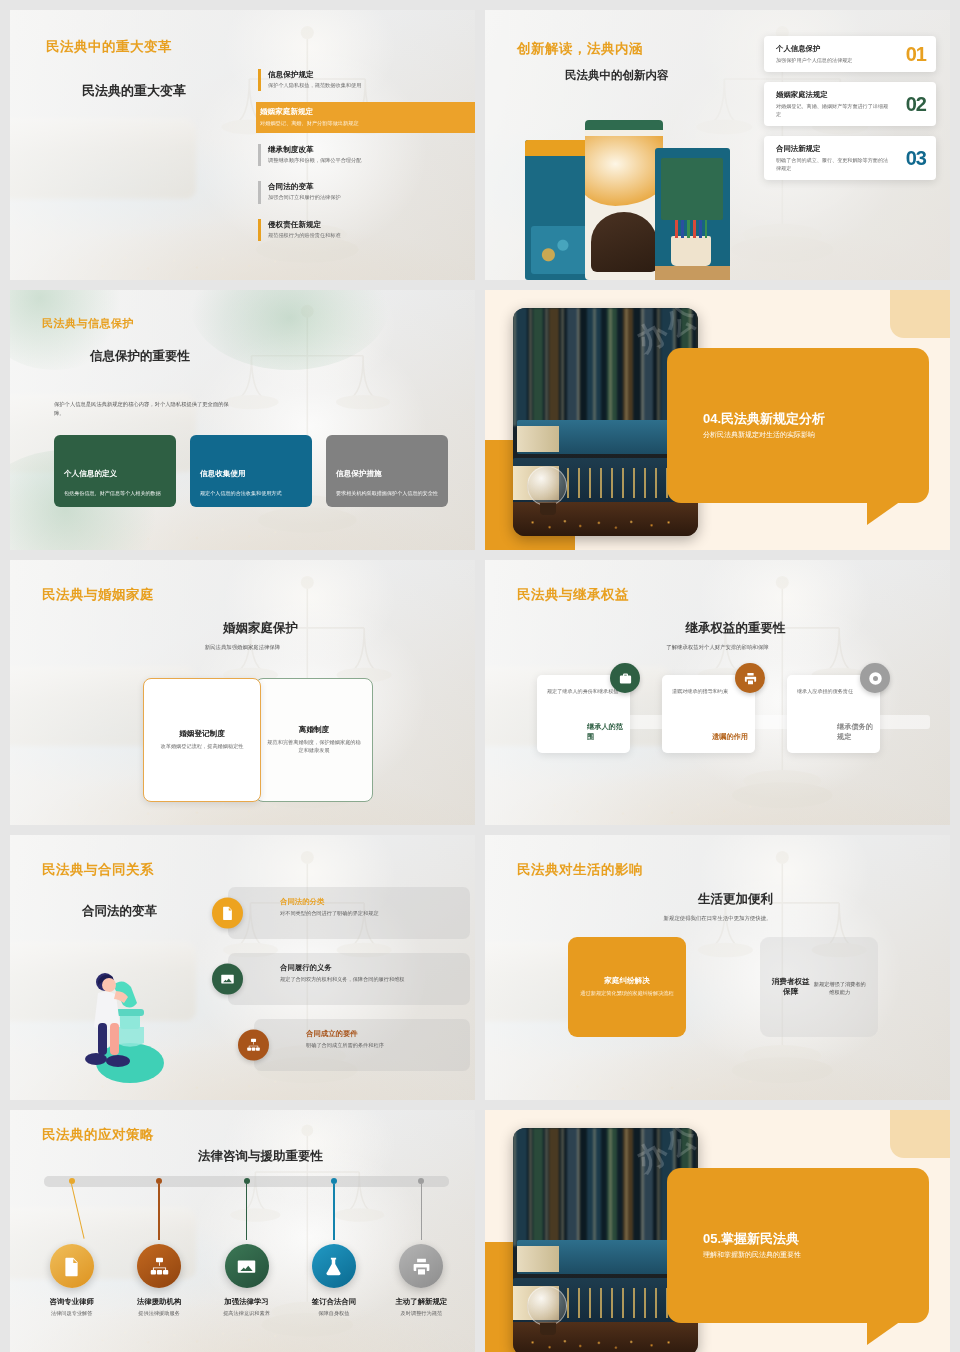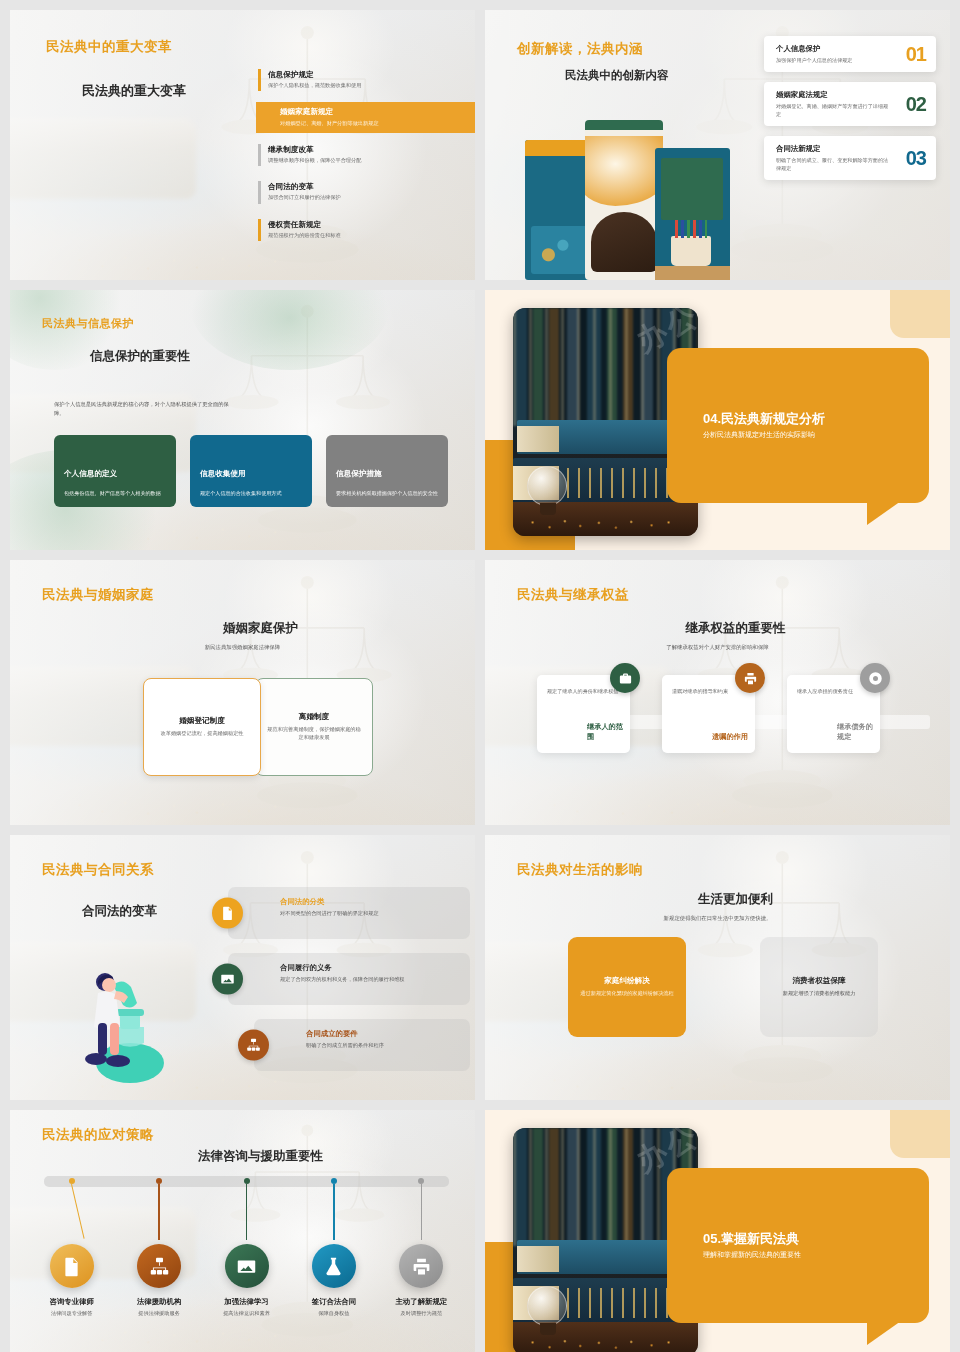--- a/index.html
+++ b/index.html
@@ -54,21 +54,21 @@
   .h2{ position:absolute; color:#2b2b2b; font-weight:bold; z-index:6;margin-left:36px; }
   .sub{ position:absolute; color:#5a5a5a; z-index:6; }
 
   
   .s1 .kicker{ left:36px; top:28px; font-size:13.5px; }
   .s1 .h2{ left:36px; top:72px; font-size:13px; }
   .s1 .list{ position:absolute; left:248px; top:55px; width:222px; z-index:6; }
   .s1 .li{ position:relative; padding:5px 8px 6px 10px; margin-bottom:7px; }
   .s1 .li .bar{ position:absolute; left:0; top:4px; bottom:4px; width:2.5px; background:#bdbdbd; }
   .s1 .li.orange .bar{ background:#e8a020; }
-  .s1 .li.active{ background:#eca22a; padding-left:24px; margin-left:-2px; width:236px; }
+  .s1 .li.active{ background:#eca22a; padding-left:4px; margin-left:-2px; width:236px; }
   .s1 .li .t{ font-size:7.6px; font-weight:bold; color:#222; line-height:1.3; }
   .s1 .li .d{ font-size:5.2px; color:#6a6a6a; margin-top:2.5px; line-height:1.35; }
   .s1 .li.active .t{ color:#fff; }
   .s1 .li.active .d{ color:#fdf1de; }
 
   
   .s2 .bgwhite{ position:absolute; inset:0; background:linear-gradient(120deg,#f6f6f5,#eceae6); }
   .s2 .kicker{ left:32px; top:30px; font-size:13.5px; }
   .s2 .h2{ left:44px; top:58px; font-size:11.5px; }
   .s2 .collage{ position:absolute; left:40px; bottom:0; width:205px; height:160px; z-index:4; }
@@ -156,21 +156,21 @@
   .cover .bubble .bt{ position:absolute; left:36px; top:62px; font-size:13px; font-weight:bold; color:#fff; }
   .cover .bubble .bd{ position:absolute; left:36px; top:82px; font-size:7px; color:#fff; }
   .cover .wm{ position:absolute; left:150px; top:18px; font-size:30px; color:rgba(255,255,255,.18); font-weight:bold;
      transform:rotate(-28deg); letter-spacing:3px; }
 
   
   .s5 .kicker{ left:32px; top:26px; font-size:13.5px; }
   .s5 .h2{ left:0; right:0; text-align:center; top:60px; font-size:12.5px; }
   .s5 .sub{ left:0; right:0; text-align:center; top:84px; font-size:5.4px; }
   .s5 .pair{ position:absolute; left:133px; top:118px; z-index:6; }
-  .s5 .pc{ position:absolute; width:118px; height:98px; background:#fff; border-radius:8px;
+  .s5 .pc{ position:absolute; width:118px; height:124px; background:#fff; border-radius:8px;
      display:flex; flex-direction:column; justify-content:center; align-items:center; padding:10px; text-align:center; }
   .s5 .pc1{ left:0; top:0; border:1.2px solid #e8a84a; box-shadow:0 2px 7px rgba(0,0,0,.1); z-index:2; }
   .s5 .pc2{ left:112px; top:0; border:1.2px solid #8aa98f; background:#fdfdfc; z-index:1; }
   .s5 .pc .t{ font-size:7.6px; font-weight:bold; color:#222; }
   .s5 .pc .d{ font-size:5.2px; color:#6a6a6a; margin-top:4px; line-height:1.5; }
 
   
   .s6 .kicker{ left:32px; top:26px; font-size:13.5px; }
   .s6 .h2{ left:0; right:0; text-align:center; top:60px; font-size:12.5px; }
   .s6 .sub{ left:0; right:0; text-align:center; top:84px; font-size:5.4px; }
@@ -201,21 +201,21 @@
 
   
   .s8 .kicker{ left:32px; top:26px; font-size:13.5px; }
   .s8 .h2{ left:0; right:0; text-align:center; top:56px; font-size:12.5px; }
   .s8 .sub{ left:0; right:0; text-align:center; top:80px; font-size:5.4px; }
   .s8 .b1{ position:absolute; left:83px; top:102px; width:118px; height:100px; background:#e79b1f; border-radius:9px;
      display:flex; flex-direction:column; justify-content:center; align-items:center; text-align:center; padding:10px; z-index:6; }
   .s8 .b1 .t{ font-size:7.6px; font-weight:bold; color:#fff; }
   .s8 .b1 .d{ font-size:5.2px; color:#fdf0dc; margin-top:4px; line-height:1.5; }
   .s8 .b2{ position:absolute; left:275px; top:102px; width:118px; height:100px; background:rgba(205,205,205,.35); border-radius:9px;
-     display:flex; flex-direction:column; justify-content:center; align-items:center; text-align:center; padding:10px; z-index:6; }
+     display:flex; flex-direction:row; justify-content:center; align-items:center; text-align:center; padding:10px; z-index:6; }
   .s8 .b2 .t{ font-size:7.6px; font-weight:bold; color:#2f2f2f; }
   .s8 .b2 .d{ font-size:5.2px; color:#4f4f4f; margin-top:4px; line-height:1.5; }
 
   
   .s9 .kicker{ left:32px; top:16px; font-size:13.5px; }
   .s9 .h2{ left:0; right:0; text-align:center; top:38px; font-size:12.5px; }
   .s9 .bar{ position:absolute; left:34px; right:26px; top:66px; height:11px; background:rgba(195,195,195,.5); border-radius:5px; z-index:4; }
   .s9 .steps{ position:absolute; left:18px; right:10px; top:66px; display:flex; z-index:6; }
   .s9 .st{ flex:1; position:relative; display:flex; flex-direction:column; align-items:center; }
   .s9 .st .dot{ width:6px; height:6px; border-radius:50%; margin-top:2px; }

